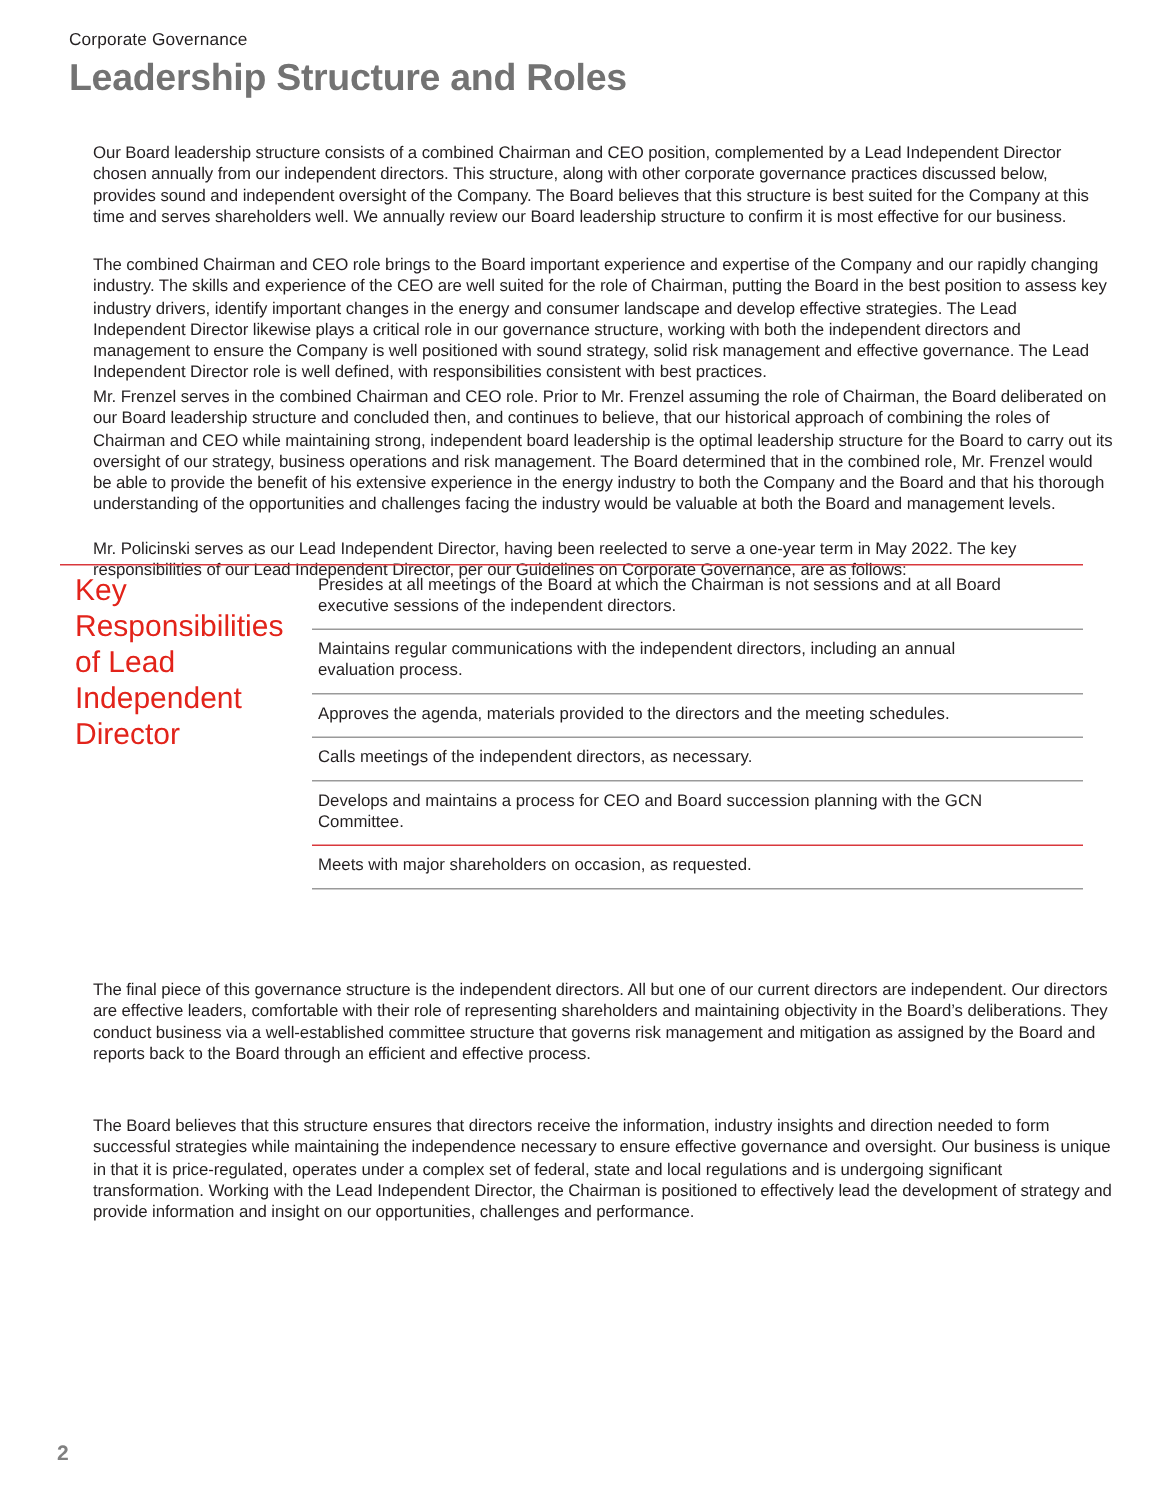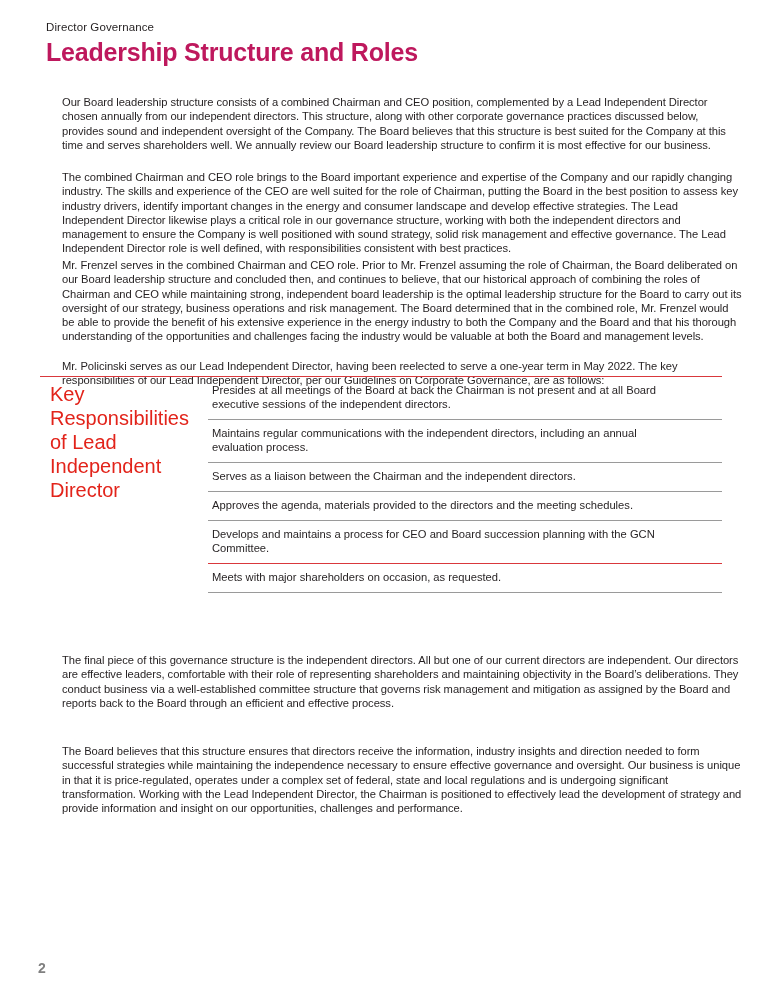--- a/index.html
+++ b/index.html
@@ -29,21 +29,21 @@
       color: #231f20;
       letter-spacing: 0.1px;
     }
     .page-title {
       position: absolute;
       top: 38px;
       left: 0;
       margin: 0;
       font-size: 25px;
       font-weight: bold;
-      color: #be185d;
+      color: #737373;
       letter-spacing: -0.2px;
     }
     .para {
       position: absolute;
       left: 0;
       width: 680px;
       margin: 16px;
       font-size: 11.2px;
       line-height: 14.3px;
       color: #231f20;
@@ -107,43 +107,43 @@
       top: 960px;
       font-size: 14px;
       font-weight: bold;
       color: #808080;
     }
   </style>
 </head>
 <body>
 
 <div class="page">
-  <div class="section-label">Director Governance</div>
+  <div class="section-label">Corporate Governance</div>
   <h1 class="page-title">Leadership Structure and Roles</h1>
 
   <p class="para" id="p1">Our Board leadership structure consists of a combined Chairman and CEO position, complemented by a Lead Independent Director chosen annually from our independent directors. This structure, along with other corporate governance practices discussed below, provides sound and independent oversight of the Company. The Board believes that this structure is best suited for the Company at this time and serves shareholders well. We annually review our Board leadership structure to confirm it is most effective for our business.</p>
   <p class="para" id="p2">The combined Chairman and CEO role brings to the Board important experience and expertise of the Company and our rapidly changing industry. The skills and experience of the CEO are well suited for the role of Chairman, putting the Board in the best position to assess key industry drivers, identify important changes in the energy and consumer landscape and develop effective strategies. The Lead Independent Director likewise plays a critical role in our governance structure, working with both the independent directors and management to ensure the Company is well positioned with sound strategy, solid risk management and effective governance. The Lead Independent Director role is well defined, with responsibilities consistent with best practices.</p>
   <p class="para" id="p3">Mr. Frenzel serves in the combined Chairman and CEO role. Prior to Mr. Frenzel assuming the role of Chairman, the Board deliberated on our Board leadership structure and concluded then, and continues to believe, that our historical approach of combining the roles of Chairman and CEO while maintaining strong, independent board leadership is the optimal leadership structure for the Board to carry out its oversight of our strategy, business operations and risk management. The Board determined that in the combined role, Mr. Frenzel would be able to provide the benefit of his extensive experience in the energy industry to both the Company and the Board and that his thorough understanding of the opportunities and challenges facing the industry would be valuable at both the Board and management levels.</p>
   <p class="para" id="p4">Mr. Policinski serves as our Lead Independent Director, having been reelected to serve a one-year term in May 2022. The key responsibilities of our Lead Independent Director, per our Guidelines on Corporate Governance, are as follows:</p>
 
   <div class="callout">
     <div class="callout-top-line"></div>
     <h2 class="callout-title" style="color: rgb(226, 35, 26);">Key Responsibilities of Lead Independent Director</h2>
     <ul class="resp-list">
       <li class="resp-item double">
-          <span class="txt">Presides at all meetings of the Board at back the Chairman is not present and at all Board executive sessions of the independent directors.</span>
+          <span class="txt">Presides at all meetings of the Board at which the Chairman is not sessions and at all Board executive sessions of the independent directors.</span>
         </li>
       <li class="resp-item double">
           <span class="txt">Maintains regular communications with the independent directors, including an annual evaluation process.</span>
         </li>
       <li class="resp-item single">
-          <span class="txt">Serves as a liaison between the Chairman and the independent directors.</span>
+          <span class="txt">Approves the agenda, materials provided to the directors and the meeting schedules.</span>
         </li>
       <li class="resp-item single">
-          <span class="txt">Approves the agenda, materials provided to the directors and the meeting schedules.</span>
+          <span class="txt">Calls meetings of the independent directors, as necessary.</span>
         </li>
       <li class="resp-item double last">
           <span class="txt">Develops and maintains a process for CEO and Board succession planning with the GCN Committee.</span>
         </li>
       <li class="resp-item single">
           <span class="txt">Meets with major shareholders on occasion, as requested.</span>
         </li>
     </ul>
   </div>
 

